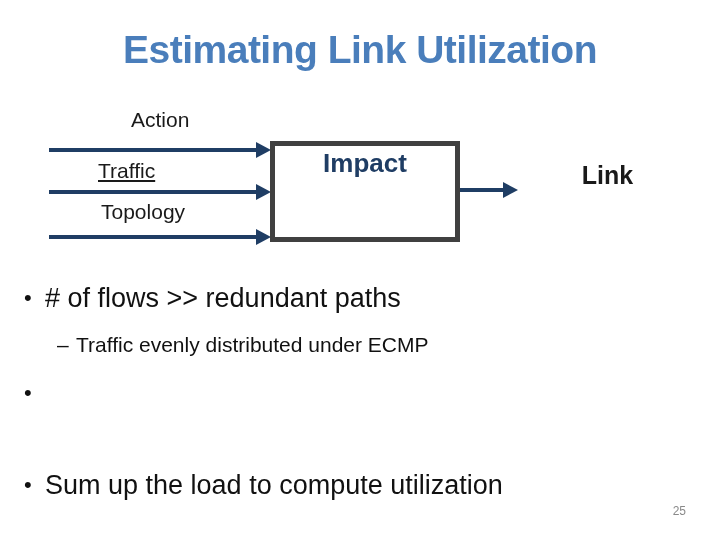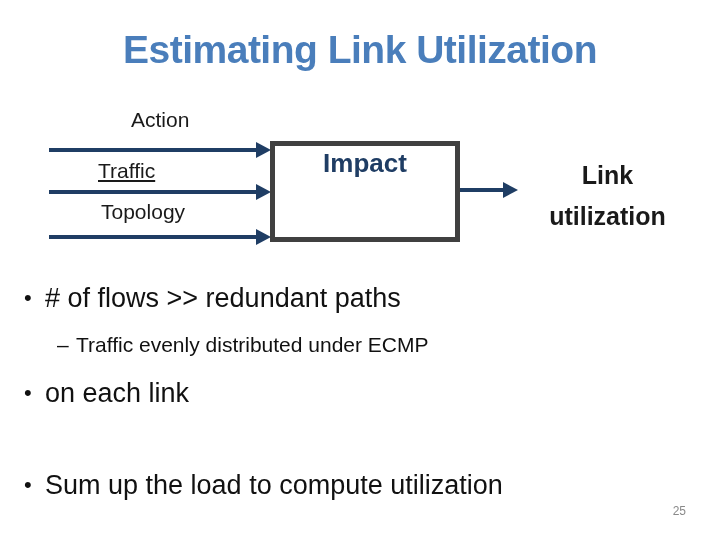--- a/index.html
+++ b/index.html
@@ -134,39 +134,37 @@
 
     <div class="estimator-box">
       <div class="box-line">Impact</div>
     </div>
 
     <div class="arrow-line out-line"></div>
     <div class="arrow-head out-head"></div>
 
     <div class="output-label">
       <div>Link</div>
-      <div>utilization</div>
     </div>
 
   </div>
 
   <div class="bullet-row lvl1 b1">
     <span class="marker">•</span>
     <span class="text"># of flows &gt;&gt; redundant paths</span>
   </div>
 
   <div class="bullet-row lvl2 sub1">
     <span class="marker">–</span>
     <span class="text">Traffic evenly distributed under ECMP</span>
   </div>
 
   <div class="bullet-row lvl1 b2">
     <span class="marker">•</span>
     <span class="text">
-      <div>on each link</div>
     </span>
   </div>
 
   <div class="bullet-row lvl1 b3">
     <span class="marker">•</span>
     <span class="text">Sum up the load to compute utilization</span>
   </div>
 
   <div class="page-number">25</div>
 

